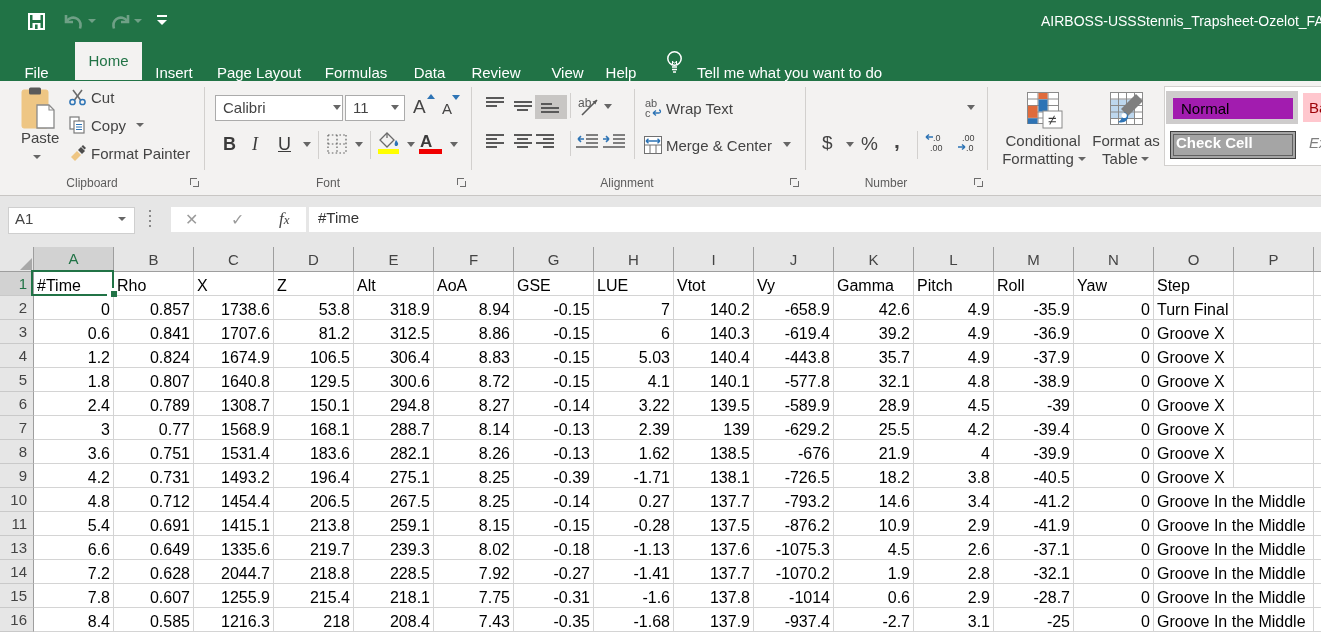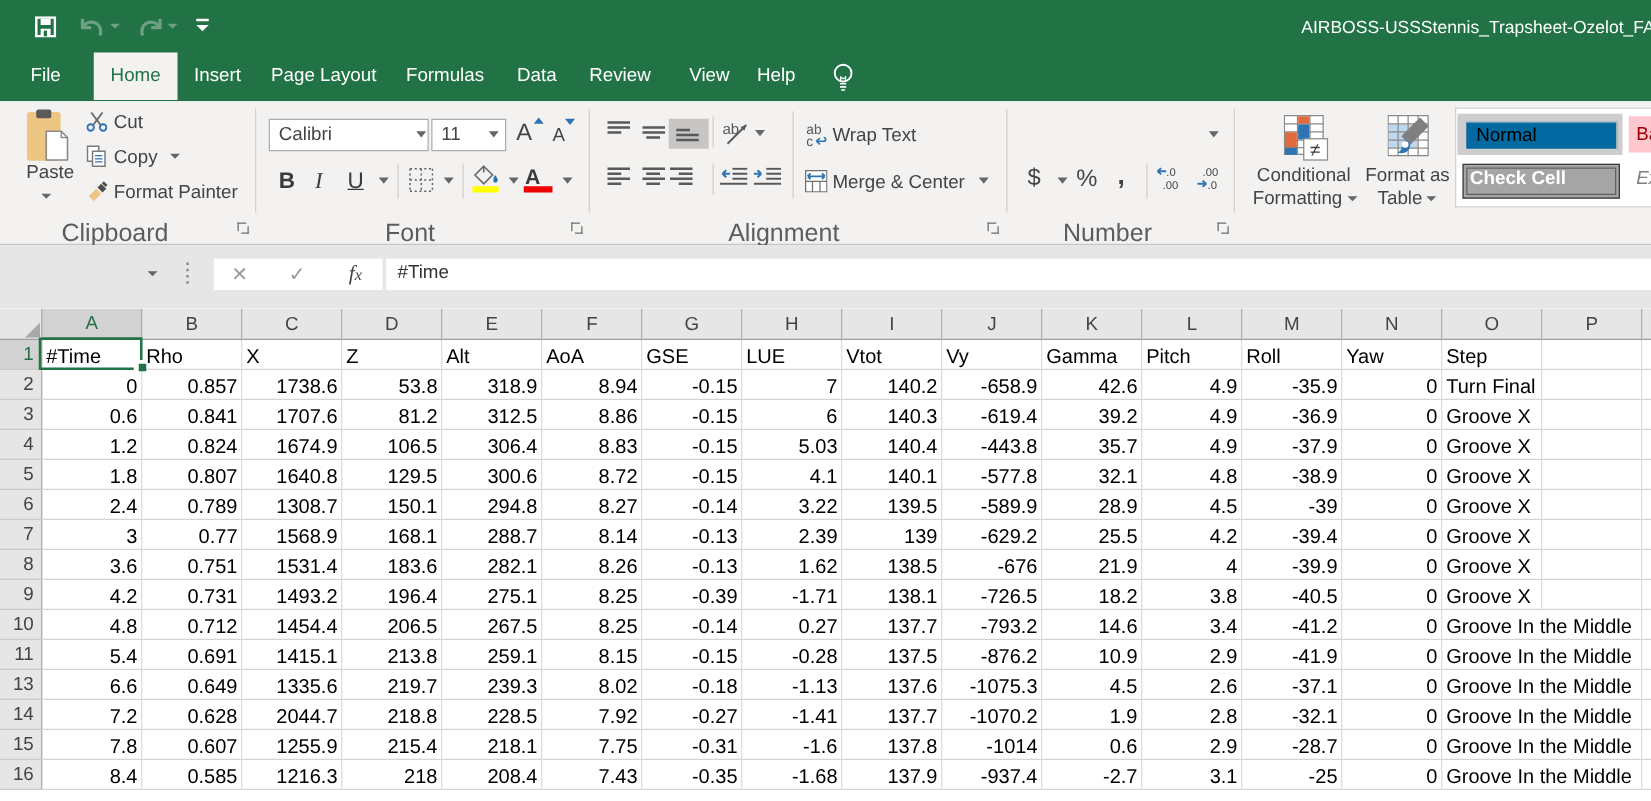--- a/index.html
+++ b/index.html
@@ -1,27 +1,27 @@
 <!DOCTYPE html>
 <html><head><meta charset="utf-8">
 <style>
 html,body{margin:0;padding:0;}
 body{width:1321px;height:641px;overflow:hidden;position:relative;
  font-family:"Liberation Sans",sans-serif;background:#fff;}
 .abs{position:absolute;}
 
 #titlebar{left:0;top:0;width:1321px;height:81px;background:#217346;overflow:hidden;}
-.tab{position:absolute;top:0;height:38px;line-height:38px;color:#fff;font-size:15px;text-align:center;}
+.tab{position:absolute;top:12px;height:38px;line-height:38px;color:#fff;font-size:15px;text-align:center;}
 #hometab{position:absolute;left:75px;top:0;width:67px;height:38px;background:#f3f2f1;
  color:#217346;text-align:center;line-height:38px;font-size:15px;}
 #doctitle{position:absolute;left:1041px;top:13px;color:#fff;font-size:14px;white-space:nowrap;}
 
 #ribbon{left:0;top:81px;width:1321px;height:114px;background:#f3f2f1;border-bottom:1px solid #c8c6c4;}
 .gsep{position:absolute;top:6px;width:1px;height:83px;background:#d2d0ce;}
-.glabel{position:absolute;top:95px;font-size:20px;color:#5c5c5c;white-space:nowrap;transform:translateX(-50%);}
+.glabel{position:absolute;top:95px;font-size:12px;color:#5c5c5c;white-space:nowrap;transform:translateX(-50%);}
 .launch{position:absolute;width:10px;height:10px;}
 .launch:before{content:"";position:absolute;left:0;top:0;width:6px;height:6px;
  border-left:1px solid #6d6d6d;border-top:1px solid #6d6d6d;}
 .launch:after{content:"";position:absolute;right:1px;bottom:1px;width:5px;height:5px;
  border-right:1px solid #6d6d6d;border-bottom:1px solid #6d6d6d;}
 .rtext{position:absolute;font-size:15px;color:#444;white-space:nowrap;}
 .combo{position:absolute;background:#fff;border:1px solid #ababab;font-size:15px;color:#444;}
 .dda{position:absolute;width:0;height:0;border-left:4px solid transparent;
  border-right:4px solid transparent;border-top:5px solid #666;}
 .alicon{position:absolute;}
@@ -72,20 +72,21 @@
 <div class="tab" style="left:356px;transform:translateX(-50%)">Formulas</div>
 <div class="tab" style="left:429.5px;transform:translateX(-50%)">Data</div>
 <div class="tab" style="left:496px;transform:translateX(-50%)">Review</div>
 <div class="tab" style="left:567.5px;transform:translateX(-50%)">View</div>
 <div class="tab" style="left:621px;transform:translateX(-50%)">Help</div>
 <svg class="abs" style="left:665px;top:8px" width="19" height="24" viewBox="0 0 19 24">
 <circle cx="9.5" cy="8.5" r="6.7" fill="none" stroke="#fff" stroke-width="1.5"></circle>
 <path d="M7 17 L12 17 M7 19.5 L12 19.5 M8 22 L11 22" stroke="#fff" stroke-width="1.3"></path>
 <path d="M7.5 15 L7.5 11 M11.5 15 L11.5 11 M7.5 11.5 L9.5 13 L11.5 11.5" stroke="#fff" stroke-width="1" fill="none"></path>
 </svg>
+<div class="tab" style="left:697px">Tell me what you want to do</div>
 </div>
 </div>
 <div id="ribbon" class="abs">
 <div class="gsep" style="left:204px"></div>
 <div class="gsep" style="left:471px"></div>
 <div class="gsep" style="left:805px"></div>
 <div class="gsep" style="left:987px"></div>
 <svg class="abs" style="left:21px;top:6px" width="38" height="45" viewBox="0 0 38 45">
 <rect x="1" y="3" width="26" height="38" rx="2" fill="#eec684" stroke="#eec684"></rect>
 <rect x="8" y="0.5" width="12" height="7" rx="1.5" fill="#5a5a5a"></rect>
@@ -249,27 +250,30 @@
 <path d="M0.5 7 H32.5 M0.5 13.5 H32.5 M0.5 20 H32.5 M0.5 26.5 H32.5 M8.5 0.5 V33 M16.5 0.5 V33 M24.5 0.5 V33" stroke="#8a8a8a" fill="none"></path>
 <path d="M26 2 L33 9 L18 24 L11 17 Z" fill="#7f7f7f"></path>
 <path d="M15 20 C11 23 13 28 8 30 C14 32 19 28 18 23 Z" fill="#2e74b5"></path>
 <circle cx="14.2" cy="23.5" r="2.6" fill="#fff"></circle>
 </svg>
 <div class="rtext" style="left:1126px;top:51px;transform:translateX(-50%)">Format as</div>
 <div class="rtext" style="left:1120px;top:69px;transform:translateX(-50%)">Table</div>
 <div class="dda" style="left:1141px;top:76px;border-top-width:4px"></div>
 <div class="abs" style="left:1164px;top:5px;width:157px;height:78px;background:#fff;border:1px solid #d2d0ce;border-right:none"></div>
 <div class="abs" style="left:1166px;top:10px;width:132px;height:33px;background:#cecccc"></div>
-<div class="abs" style="left:1172px;top:16px;width:120px;height:21px;background:#0369a1;border:1px solid #cfcfcf;font-size:15px;color:#000;line-height:21px"><span style="margin-left:8px">Normal</span></div>
+<div class="abs" style="left:1172px;top:16px;width:120px;height:21px;background:#a21caf;border:1px solid #cfcfcf;font-size:15px;color:#000;line-height:21px"><span style="margin-left:8px">Normal</span></div>
 <div class="abs" style="left:1303px;top:12px;width:18px;height:29px;background:#ffc7ce;font-size:15px;color:#9c0006;line-height:29px"><span style="margin-left:6px">Ba</span></div>
 <div class="abs" style="left:1170px;top:50px;width:124px;height:26px;background:#a5a5a5;border:1px solid #3f3f3f;box-shadow:inset 0 0 0 2px #a5a5a5, inset 0 0 0 3px #616161"></div>
 <div class="abs" style="left:1176px;top:53px;font-size:15px;font-weight:bold;color:#fff">Check Cell</div>
 <div class="abs" style="left:1309px;top:53px;font-size:15px;font-style:italic;color:#7f7f7f">Ex</div>
 </div>
 <div id="fbar" class="abs">
+<div class="fbox" style="left:8px;width:125px;border:1px solid #cfcfcf">
+      <span style="position:absolute;left:6px;top:2px;font-size:15px;color:#444">A1</span>
+    </div>
 <div class="dda" style="left:118px;top:21px;border-top-width:4px"></div>
 <div class="abs" style="left:149px;top:14px;width:2px;height:2px;background:#8a8a8a;box-shadow:0 5px #8a8a8a,0 10px #8a8a8a,0 15px #8a8a8a"></div>
 <div class="fbox" style="left:171px;width:135px">
       <span style="position:absolute;left:14px;top:3px;font-size:16px;color:#9b9b9b">✕</span>
       <span style="position:absolute;left:60px;top:3px;font-size:16px;color:#9b9b9b">✓</span>
       <span style="position:absolute;left:108px;top:2px;font-size:17px;color:#444;font-style:italic;font-family:'Liberation Serif',serif">f<i style="font-size:13px">x</i></span>
     </div>
 <div class="fbox" style="left:309px;width:1012px">
       <span style="position:absolute;left:9px;top:2px;font-size:15px;color:#333">#Time</span>
     </div>

